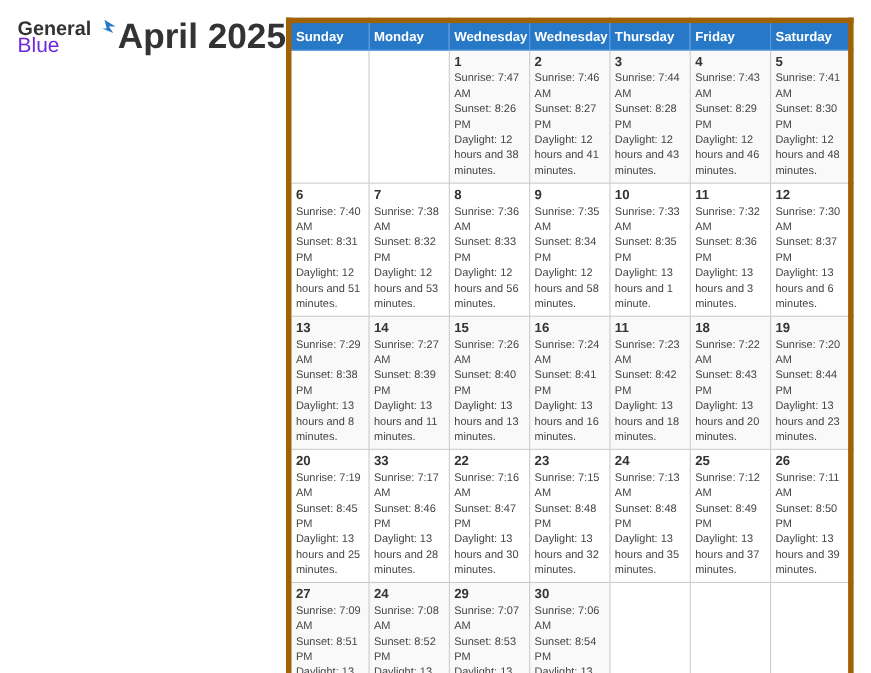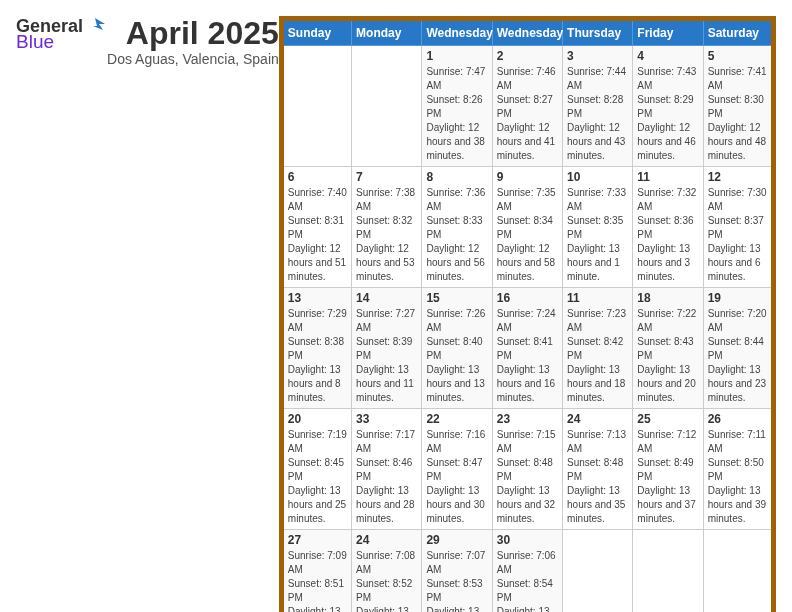--- a/index.html
+++ b/index.html
@@ -113,21 +113,20 @@
           <span class="logo-text-general">General</span>
           <svg width="22" height="20" viewBox="0 0 22 20" style="margin-left:2px;">
             <polygon points="10,2 20,8 14,8 18,14 8,10 12,10" fill="#2878c8"></polygon>
           </svg>
         </div>
         <span class="logo-text-blue" style="margin-top:-4px;">Blue</span>
       </div>
     </div>
     <div class="title-section">
       <div class="month-title">April 2025</div>
-      <div class="location">Dos Aguas, Valencia, Spain</div>
     </div>
   </div>
 
   <table class="calendar">
     <thead>
       <tr>
       <th>Sunday</th>
           <th>Monday</th>
           <th>Wednesday</th>
           <th>Wednesday</th>

